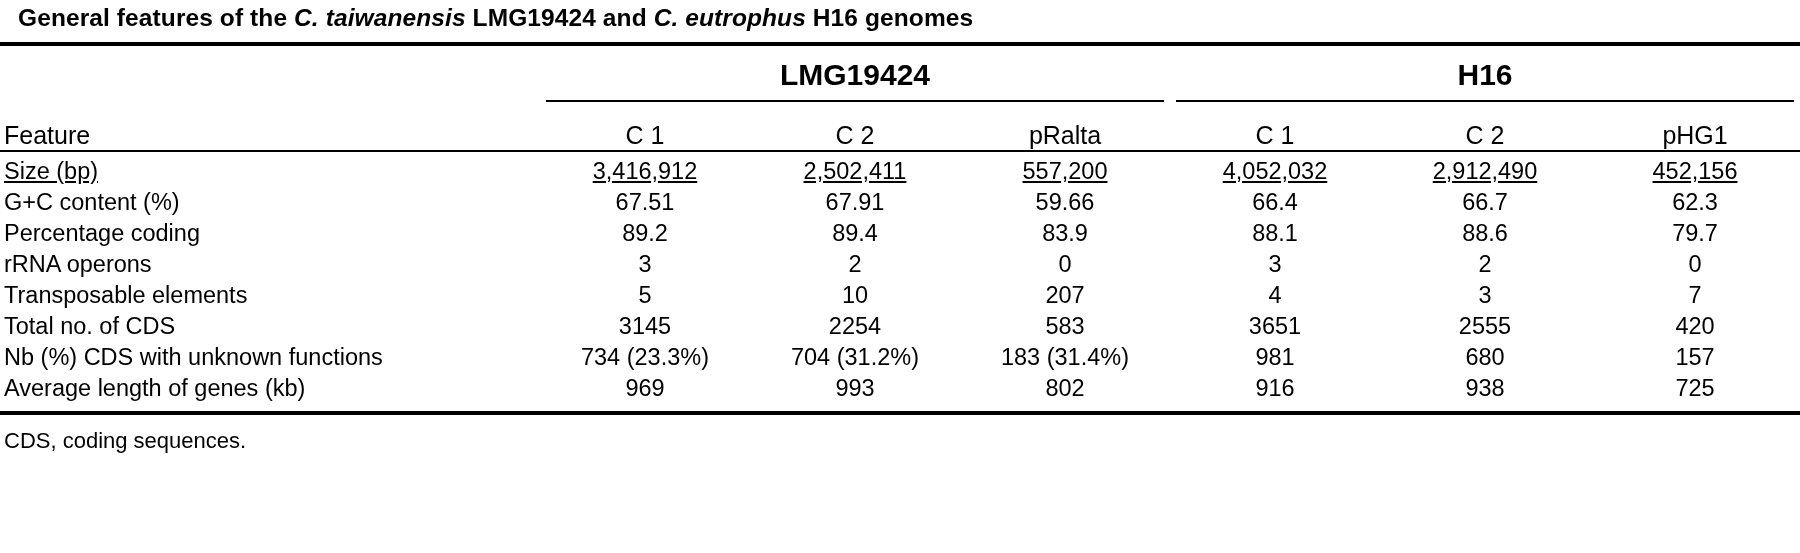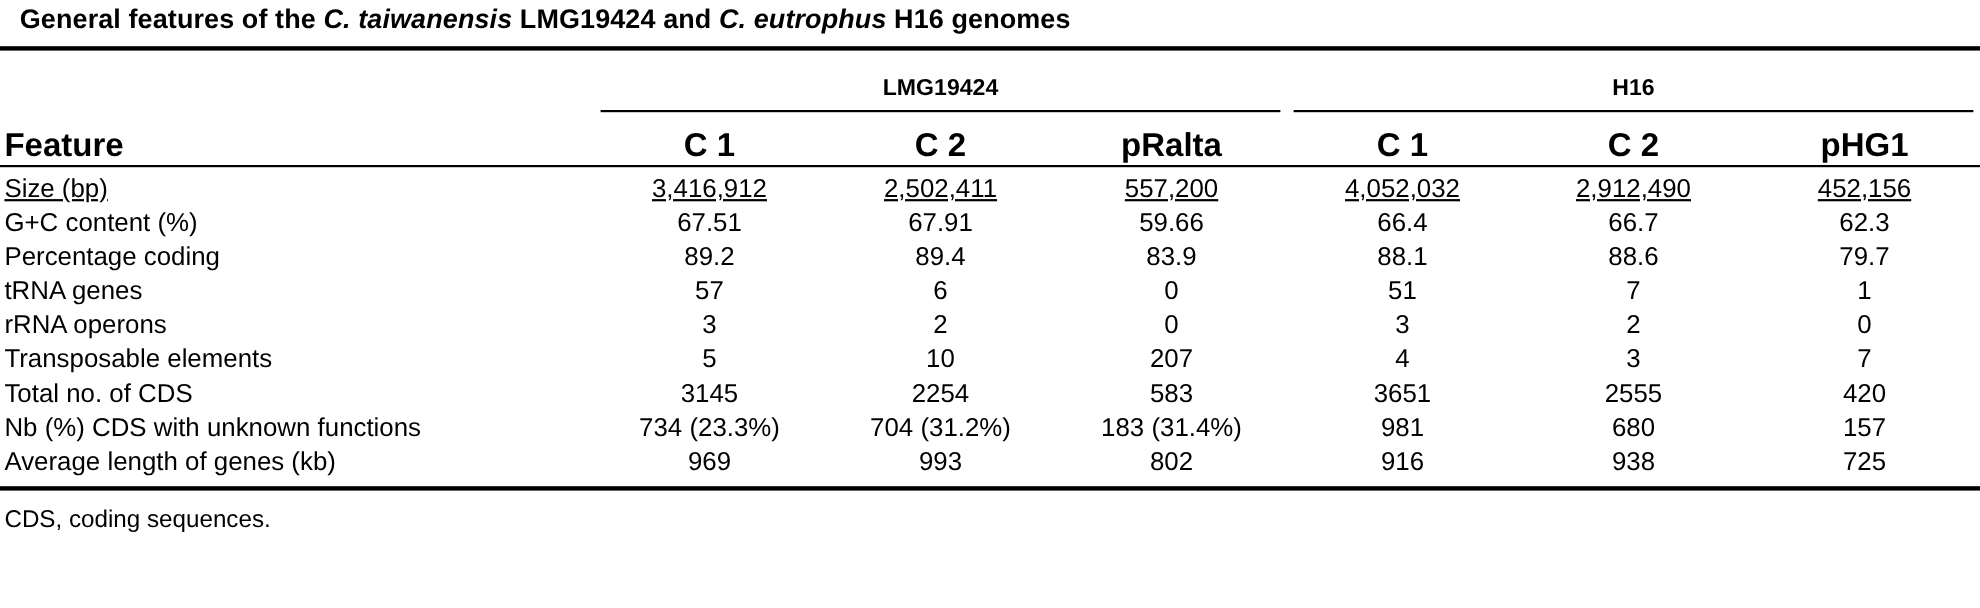--- a/index.html
+++ b/index.html
@@ -53,36 +53,36 @@
   table.genome col.c-d { width: 210px; }
 
   table.genome th, table.genome td {
     padding: 0;
     vertical-align: bottom;
   }
 
   .grouphdr {
     text-align: center;
     font-weight: bold;
-    font-size: 21px;
+    font-size: 30px;
     height: 44px;
     padding-bottom: 2px;
   }
   .grouprule td {
     height: 10px;
     padding: 0;
   }
   .grouprule .line {
     border-top: 2.5px solid #000;
     height: 0;
     margin: 0 6px;
   }
   .subhdr th {
-    font-weight: bold;
-    font-size: 30px;
+    font-weight: normal;
+    font-size: 25px;
     height: 48px;
     padding-bottom: 5px;
   }
   .subhdr th.feature-h {
     text-align: left;
     padding-left: 4px;
   }
   .subhdr th.num-h {
     text-align: center;
   }
@@ -192,29 +192,20 @@
         <tr>
           <td class="feature">Percentage coding</td>
           <td class="num">89.2</td>
           <td class="num">89.4</td>
           <td class="num">83.9</td>
           <td class="num">88.1</td>
           <td class="num">88.6</td>
           <td class="num">79.7</td>
         </tr>
         <tr>
-          <td class="feature">tRNA genes</td>
-          <td class="num">57</td>
-          <td class="num">6</td>
-          <td class="num">0</td>
-          <td class="num">51</td>
-          <td class="num">7</td>
-          <td class="num">1</td>
-        </tr>
-        <tr>
           <td class="feature">rRNA operons</td>
           <td class="num">3</td>
           <td class="num">2</td>
           <td class="num">0</td>
           <td class="num">3</td>
           <td class="num">2</td>
           <td class="num">0</td>
         </tr>
         <tr>
           <td class="feature">Transposable elements</td>

